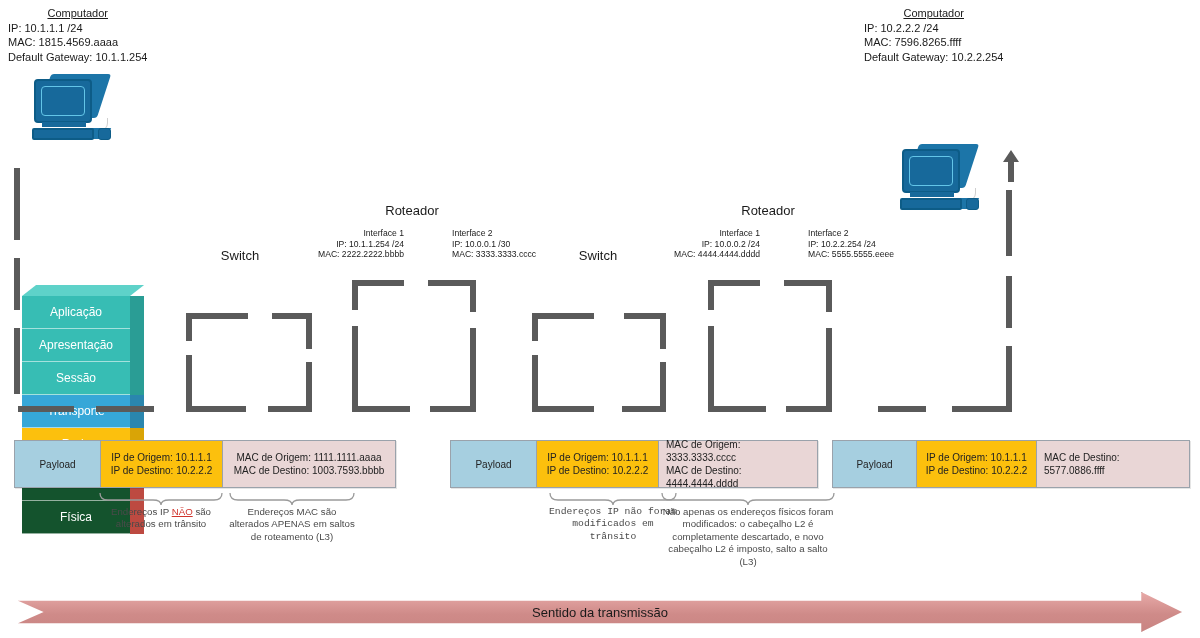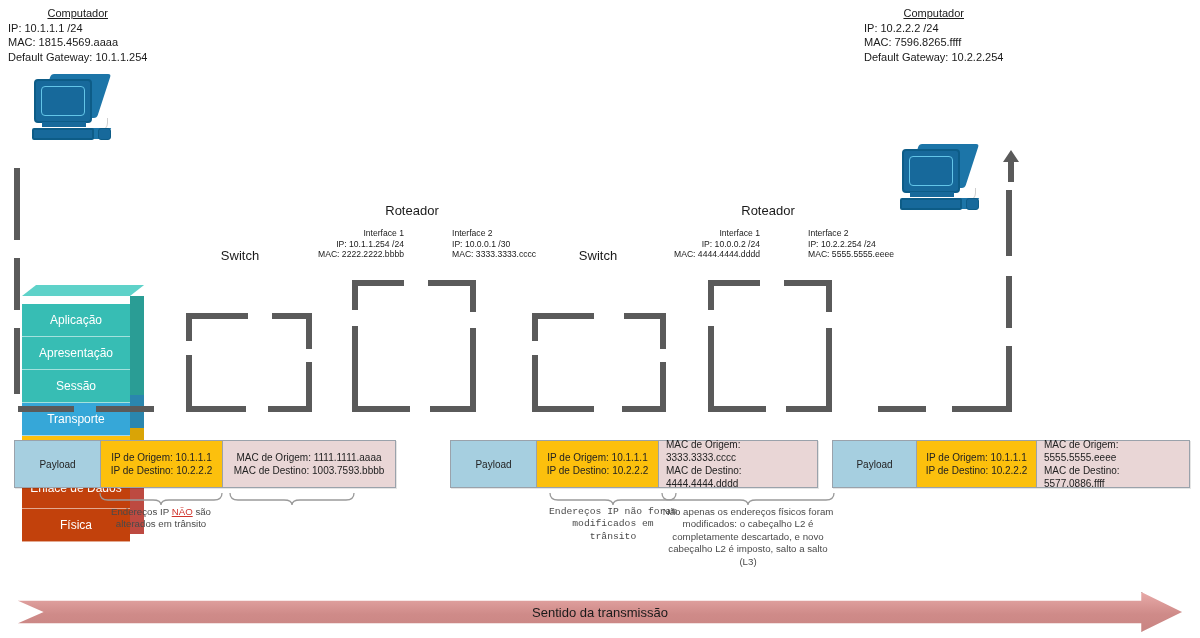--- a/index.html
+++ b/index.html
@@ -31,34 +31,34 @@
       background:#17699b; border:2px solid #0d5c87; border-radius:2px; }
   .pc .mouse { position:absolute; left:68px; top:56px; width:13px; height:12px;
       background:#17699b; border:1.5px solid #0d5c87; border-radius:3px; }
   .pc .cord { position:absolute; left:60px; top:46px; width:18px; height:14px;
       border-right:1.5px solid #cfcfcf; border-bottom:1.5px solid #cfcfcf; border-radius:0 0 9px 0; }
 
   
   .stack { position:relative; }
   .lyr { position:relative; height:33px; }
   .lyr .face {
-    position:absolute; left:0; top:8px; width:100%; height:100%;
+    position:absolute; left:0; top:0; width:100%; height:100%;
     display:flex; align-items:center; justify-content:center;
     color:#fff; font-size:12px; text-align:center; line-height:13px;
     border-bottom:1px solid rgba(255,255,255,.55);
   }
   .lyr .side { position:absolute; right:-14px; top:0; width:14px; height:100%; }
   .lyr .top  { position:absolute; left:0; top:-11px; width:100%; height:11px;
       transform:skewX(-52deg); transform-origin:bottom left; }
   .lyr.tall { height:40px; }
 
   .c-app  { background:#37bdb4; } .c-app-s  { background:#2a9d95; } .c-app-t  { background:#5ed2c9; }
   .c-tra  { background:#36a7d8; } .c-tra-s  { background:#2a86ae; }
   .c-red  { background:#fcc00d; } .c-red-s  { background:#d9a406; }
-  .c-phy  { background:#c2410c; } .c-phy-s  { background:#bd4a41; }
+  .c-phy  { background:#14532d; } .c-phy-s  { background:#bd4a41; }
 
   
   .br { position:absolute; background:#5a5a5a; }
 
   
   .dev-label { font-size:13px; text-align:center; white-space:nowrap; }
   .iface { font-size:8.6px; line-height:10.5px; white-space:nowrap; }
 
   
   .pkt { position:absolute; display:flex; height:48px; border:1px solid #9aa2ab;
@@ -266,40 +266,40 @@
   </div>
 </div>
 
 <div class="pkt" style="left:832px; top:440px; width:358px;">
   <div class="pk-pay" style="width:84px;">Payload</div>
   <div class="pk-ip" style="width:120px;">
     <span>IP de Origem: 10.1.1.1</span>
     <span>IP de Destino: 10.2.2.2</span>
   </div>
   <div class="pk-mac" style="flex:1;">
-    <span>MAC de Origem: 5555.5555.eeee</span>
     <span>MAC de Destino: 5577.0886.ffff</span>
   </div>
 </div>
 
 <div class="ann" style="left:98px; top:492px; width:126px;">
   <span class="brace">
     <svg width="126" height="14" viewBox="0 0 126 14" preserveAspectRatio="none">
       <path d="M2 1 q0 7 8 7 H55 q8 0 8 5 q0-5 8-5 H116 q8 0 8-7" fill="none" stroke="#9a9a9a" stroke-width="1.3"></path>
     </svg>
   </span>
   <span><span>Endereços IP </span><span class="red-u">NÃO</span><span> são alterados em trânsito</span></span>
 </div>
 
 <div class="ann" style="left:228px; top:492px; width:128px;">
   <span class="brace">
     <svg width="128" height="14" viewBox="0 0 128 14" preserveAspectRatio="none">
       <path d="M2 1 q0 7 8 7 H56 q8 0 8 5 q0-5 8-5 H118 q8 0 8-7" fill="none" stroke="#9a9a9a" stroke-width="1.3"></path>
     </svg>
   </span>
+  <span>Endereços MAC são alterados APENAS em saltos de roteamento (L3)</span>
 </div>
 
 <div class="ann" style="left:548px; top:492px; width:130px;font-family:Liberation Mono, monospace;">
   <span class="brace">
     <svg width="130" height="14" viewBox="0 0 130 14" preserveAspectRatio="none">
       <path d="M2 1 q0 7 8 7 H57 q8 0 8 5 q0-5 8-5 H120 q8 0 8-7" fill="none" stroke="#9a9a9a" stroke-width="1.3"></path>
     </svg>
   </span>
   <span>Endereços IP não foram modificados em trânsito</span>
 </div>

